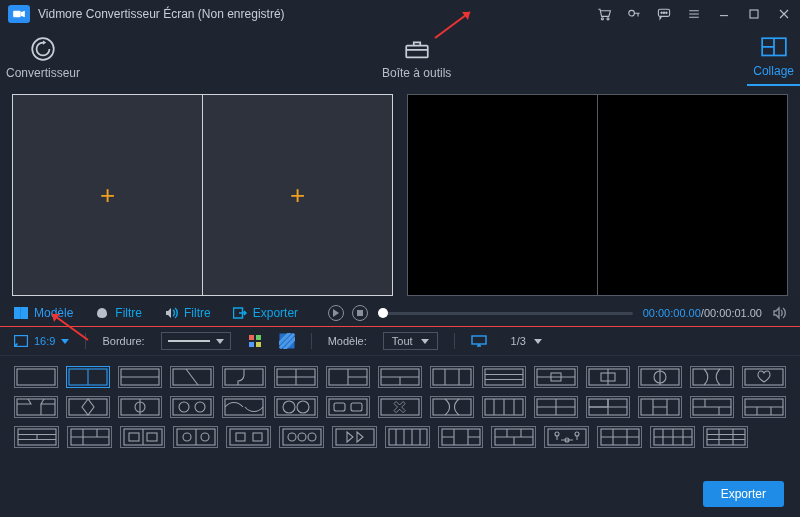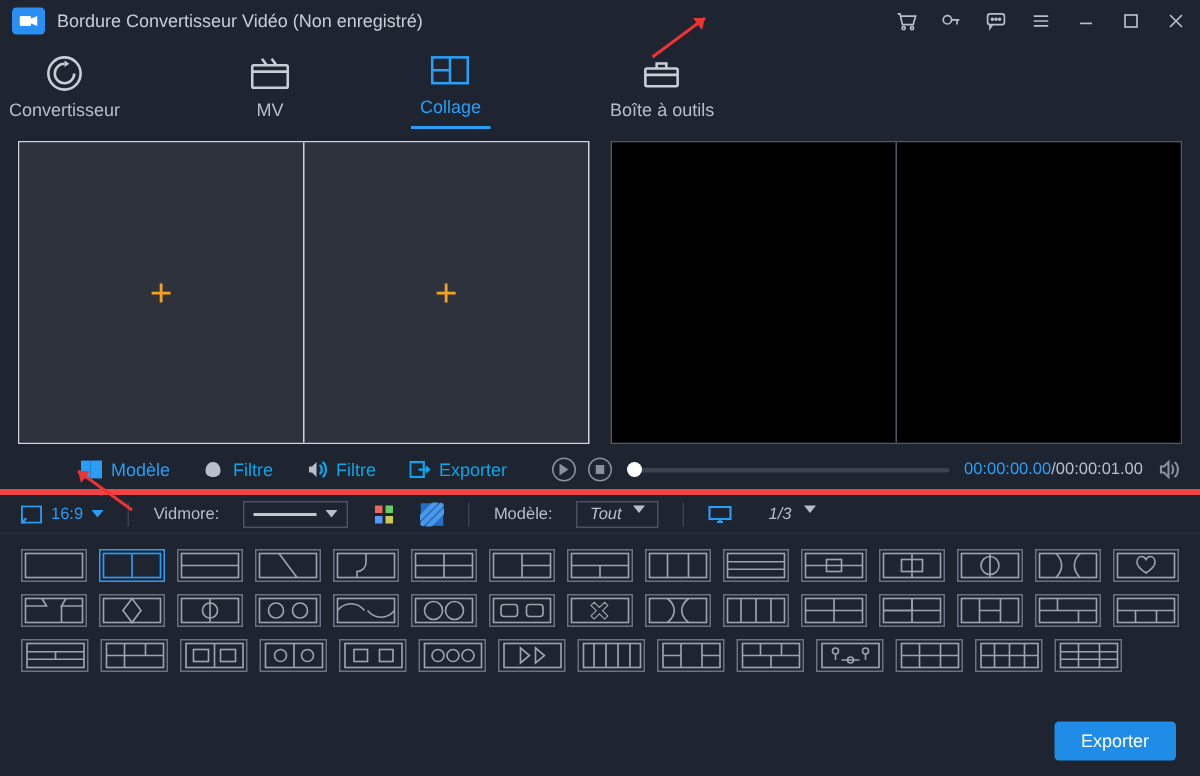--- a/index.html
+++ b/index.html
@@ -24,21 +24,21 @@
     border-radius: 3px;
     display: flex; align-items: center; justify-content: center;
     margin-right: 8px;
   }
   .app-logo svg { width: 14px; height: 10px; fill: #fff; }
   .title-right { margin-left: auto; display: flex; gap: 14px; align-items: center; }
   .title-right .icon { width: 16px; height: 16px; display:flex; align-items:center; justify-content:center; cursor:pointer; }
   .title-right svg, .titleicon svg { stroke:#b8bfc9; fill:none; stroke-width:1.4; }
   
   .topnav {
-    display: flex; justify-content: flex-start; gap: 74px; height: 58px; align-items:flex-end;
+    display: flex; justify-content: space-between; gap: 74px; height: 58px; align-items:flex-end;
   }
   .topnav .tab { display:flex; flex-direction:column; align-items:center; gap:6px; padding: 0 6px 6px; cursor:pointer; }
   .topnav .tab .ticon { width:28px; height:22px; display:flex; align-items:center; justify-content:center; }
   .topnav .tab.active { color:#2a9df7; border-bottom:2px solid #2a9df7; }
   .topnav svg { stroke:#c9ced6; fill:none; stroke-width:1.6; }
   .topnav .tab.active svg { stroke:#2a9df7; }
   
   .main {
     display:flex; gap:14px; padding:8px 12px 4px; height:214px;
   }
@@ -60,54 +60,54 @@
     background:#000;
   }
   .preview-panel .p { flex:1; background:#000; }
   .preview-panel .p + .p { border-left:1px solid #545b66; }
   
   .timeline-row {
     display:flex; align-items:center; gap:10px;
     padding: 4px 14px 0;
     height:22px;
   }
-  .timeline-row .left-tabs { display:flex; gap:22px;margin-left:40px; }
+  .timeline-row .left-tabs { display:flex; gap:22px; }
   .subtab { display:flex; align-items:center; gap:6px; cursor:pointer; color:#0ea5e9; }
   .subtab.active { color:#2a9df7; }
   .subtab svg { width:14px; height:12px; stroke:currentColor; fill:none; stroke-width:1.5; }
   .subtab.active svg { stroke:#2a9df7; fill:#2a9df7; }
   .timeline-controls { margin-left:auto; display:flex; align-items:center; gap:10px; flex:1; padding-left:20px;text-align:right; }
   .play-stop { display:flex; gap:8px; }
   .play-stop .cbtn { width:16px; height:16px; border:1.3px solid #8b919a; border-radius:50%; display:flex; align-items:center; justify-content:center; cursor:pointer;}
   .seekbar { flex:1; height:3px; background:#3b4250; border-radius:2px; position:relative; }
   .seekbar .thumb { position:absolute; left:0; top:-3.5px; width:10px; height:10px; border-radius:50%; background:#fff;}
   .time { font-size:11px; white-space:nowrap; }
   .time .cur { color:#2a9df7; }
   .volicon { width:14px; height:14px; }
   .volicon svg { stroke:#8b919a; fill:none; stroke-width:1.4; }
   
   .options-row {
     height:30px; padding:4px 14px; display:flex; align-items:center; gap:16px; margin-top:4px;
     font-size:11px;
-    border-top:4px solid #ef4444;
+    border-top:1px solid #ef4444;
     border-bottom:1px solid #2a3040;
   }
   .aspect { display:flex; align-items:center; gap:6px; color:#2a9df7; cursor:pointer;}
   .aspect svg { stroke:#2a9df7; fill:none; stroke-width:1.4; width:14px; height:12px;}
   .caret { width:0;height:0;border-left:4px solid transparent;border-right:4px solid transparent;border-top:5px solid currentColor; }
   .opt-label { color:#b8bfc9; }
   .border-select {
     width:70px; height:18px; border:1px solid #4a5160; display:flex; align-items:center; justify-content:space-between; padding:0 6px; cursor:pointer;
   }
   .border-select .line { flex:1; height:2px; background:#c3c8cf; margin-right:6px;}
   .colgrid { width:16px; height:16px; cursor:pointer; display:flex; align-items:center; justify-content:center;}
   .colgrid svg { width:14px; height:14px; }
   .hatch { width:16px; height:16px; cursor:pointer;}
   .hatch svg { width:16px; height:16px; }
-  .dropdown { border:1px solid #4a5160; padding:2px 8px; display:flex; gap:8px; cursor:pointer;font-style:italic;}
+  .dropdown { border:1px solid #4a5160; padding:2px 8px; display:flex; align-items:center; gap:8px; cursor:pointer;}
   .sep { width:1px; height:16px; background:#3a4150; }
   
   .layout-grid { padding:10px 14px; display:flex; flex-direction:column; gap:8px; }
   .lg-row { display:flex; gap:8px; }
   .lg-cell {
     width:45px; height:22px; border:1px solid #6a7180; background:transparent; display:flex; align-items:center; justify-content:center;
     cursor:pointer;
   }
   .lg-cell.active { border-color:#2a9df7; }
   .lg-cell svg { stroke:#9da3ad; stroke-width:1.1; fill:none; }
@@ -124,21 +124,21 @@
 </head>
 <body>
 
 <div class="titlebar">
   <div class="app-logo">
     <svg viewBox="0 0 16 12">
         <rect x="1" y="2" width="9" height="8" rx="1" fill="#fff"></rect>
         <path d="M10 4 L15 2 V10 L10 8 Z" fill="#fff"></path>
       </svg>
   </div>
-  <div>Bordure Convertisseur Vidéo (Non enregistré)</div>
+  <div>Vidmore Convertisseur Écran (Non enregistré)</div>
   <div class="title-right">
     <span class="icon">
         <svg viewBox="0 0 20 20">
           <path d="M3 4h2l2 9h9l2-7H6"></path>
           <circle cx="8" cy="16" r="1.3"></circle>
           <circle cx="15" cy="16" r="1.3"></circle>
         </svg>
       </span>
     <span class="icon">
         <svg viewBox="0 0 20 20">
@@ -185,43 +185,34 @@
           <circle cx="13" cy="13" r="10"></circle>
           <path d="M13 7a6 6 0 1 0 6 6"></path>
           <path d="M13 5v4l3-2z" fill="#c9ced6" stroke="none"></path>
         </svg>
       </div>
     <span>Convertisseur</span>
   </div>
   <div class="tab">
     <div class="ticon">
         <svg viewBox="0 0 26 22">
-          <rect x="2" y="6" width="22" height="14" rx="1"></rect>
-          <path d="M2 10h22M8 2l3 4M14 2l3 4"></path>
-        </svg>
-      </div>
-    <span>MV</span>
+          <rect x="3" y="8" width="20" height="11" rx="1"></rect>
+          <path d="M3 12h20M10 8V5h6v3"></path>
+        </svg>
+      </div>
+    <span>Boîte à outils</span>
   </div>
   <div class="tab active">
     <div class="ticon">
         <svg viewBox="0 0 26 22">
           <rect x="2" y="3" width="22" height="16"></rect>
           <path d="M13 3v16M2 11h11"></path>
         </svg>
       </div>
     <span>Collage</span>
-  </div>
-  <div class="tab">
-    <div class="ticon">
-        <svg viewBox="0 0 26 22">
-          <rect x="3" y="8" width="20" height="11" rx="1"></rect>
-          <path d="M3 12h20M10 8V5h6v3"></path>
-        </svg>
-      </div>
-    <span>Boîte à outils</span>
   </div>
 </div>
 
 <div class="main">
   <div class="edit-panel">
     <div class="slot">
         <span class="plus">+</span>
       </div>
     <div class="slot">
         <span class="plus">+</span>
@@ -291,21 +282,21 @@
 <div class="options-row">
   <div class="aspect">
     <svg viewBox="0 0 14 12">
         <rect x="0.5" y="0.5" width="13" height="11"></rect>
         <path d="M0.5 11.5 L3.5 8.5 M3.5 11.5 h-3 v-3"></path>
       </svg>
     <span>16:9</span>
     <span class="caret"></span>
   </div>
   <div class="sep"></div>
-  <span class="opt-label">Vidmore:</span>
+  <span class="opt-label">Bordure:</span>
   <div class="border-select">
     <div class="line"></div>
     <span class="caret" style="color:#b8bfc9"></span>
   </div>
   <div class="colgrid">
     <svg viewBox="0 0 14 14">
         <rect x="1" y="1" width="5" height="5" fill="#e65"></rect>
         <rect x="8" y="1" width="5" height="5" fill="#6c6"></rect>
         <rect x="1" y="8" width="5" height="5" fill="#59f"></rect>
         <rect x="8" y="8" width="5" height="5" fill="#cc5"></rect>

